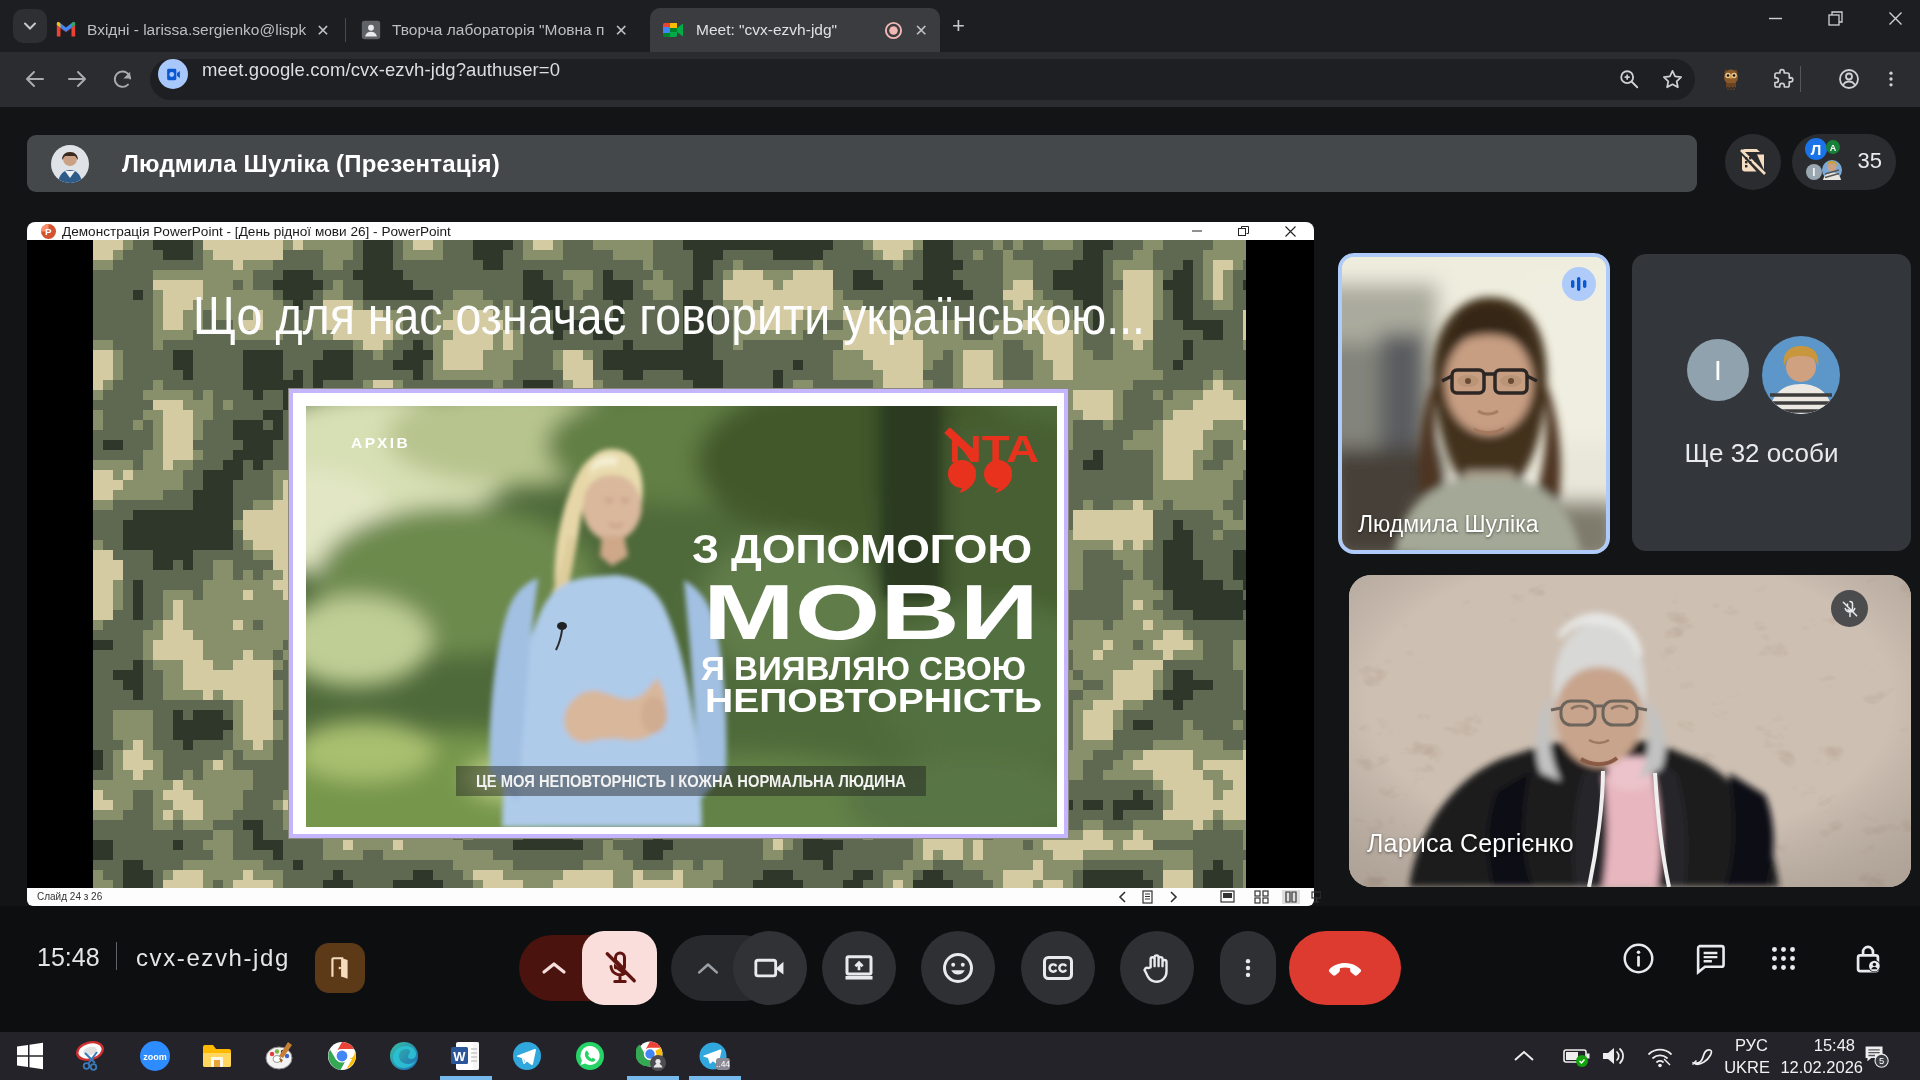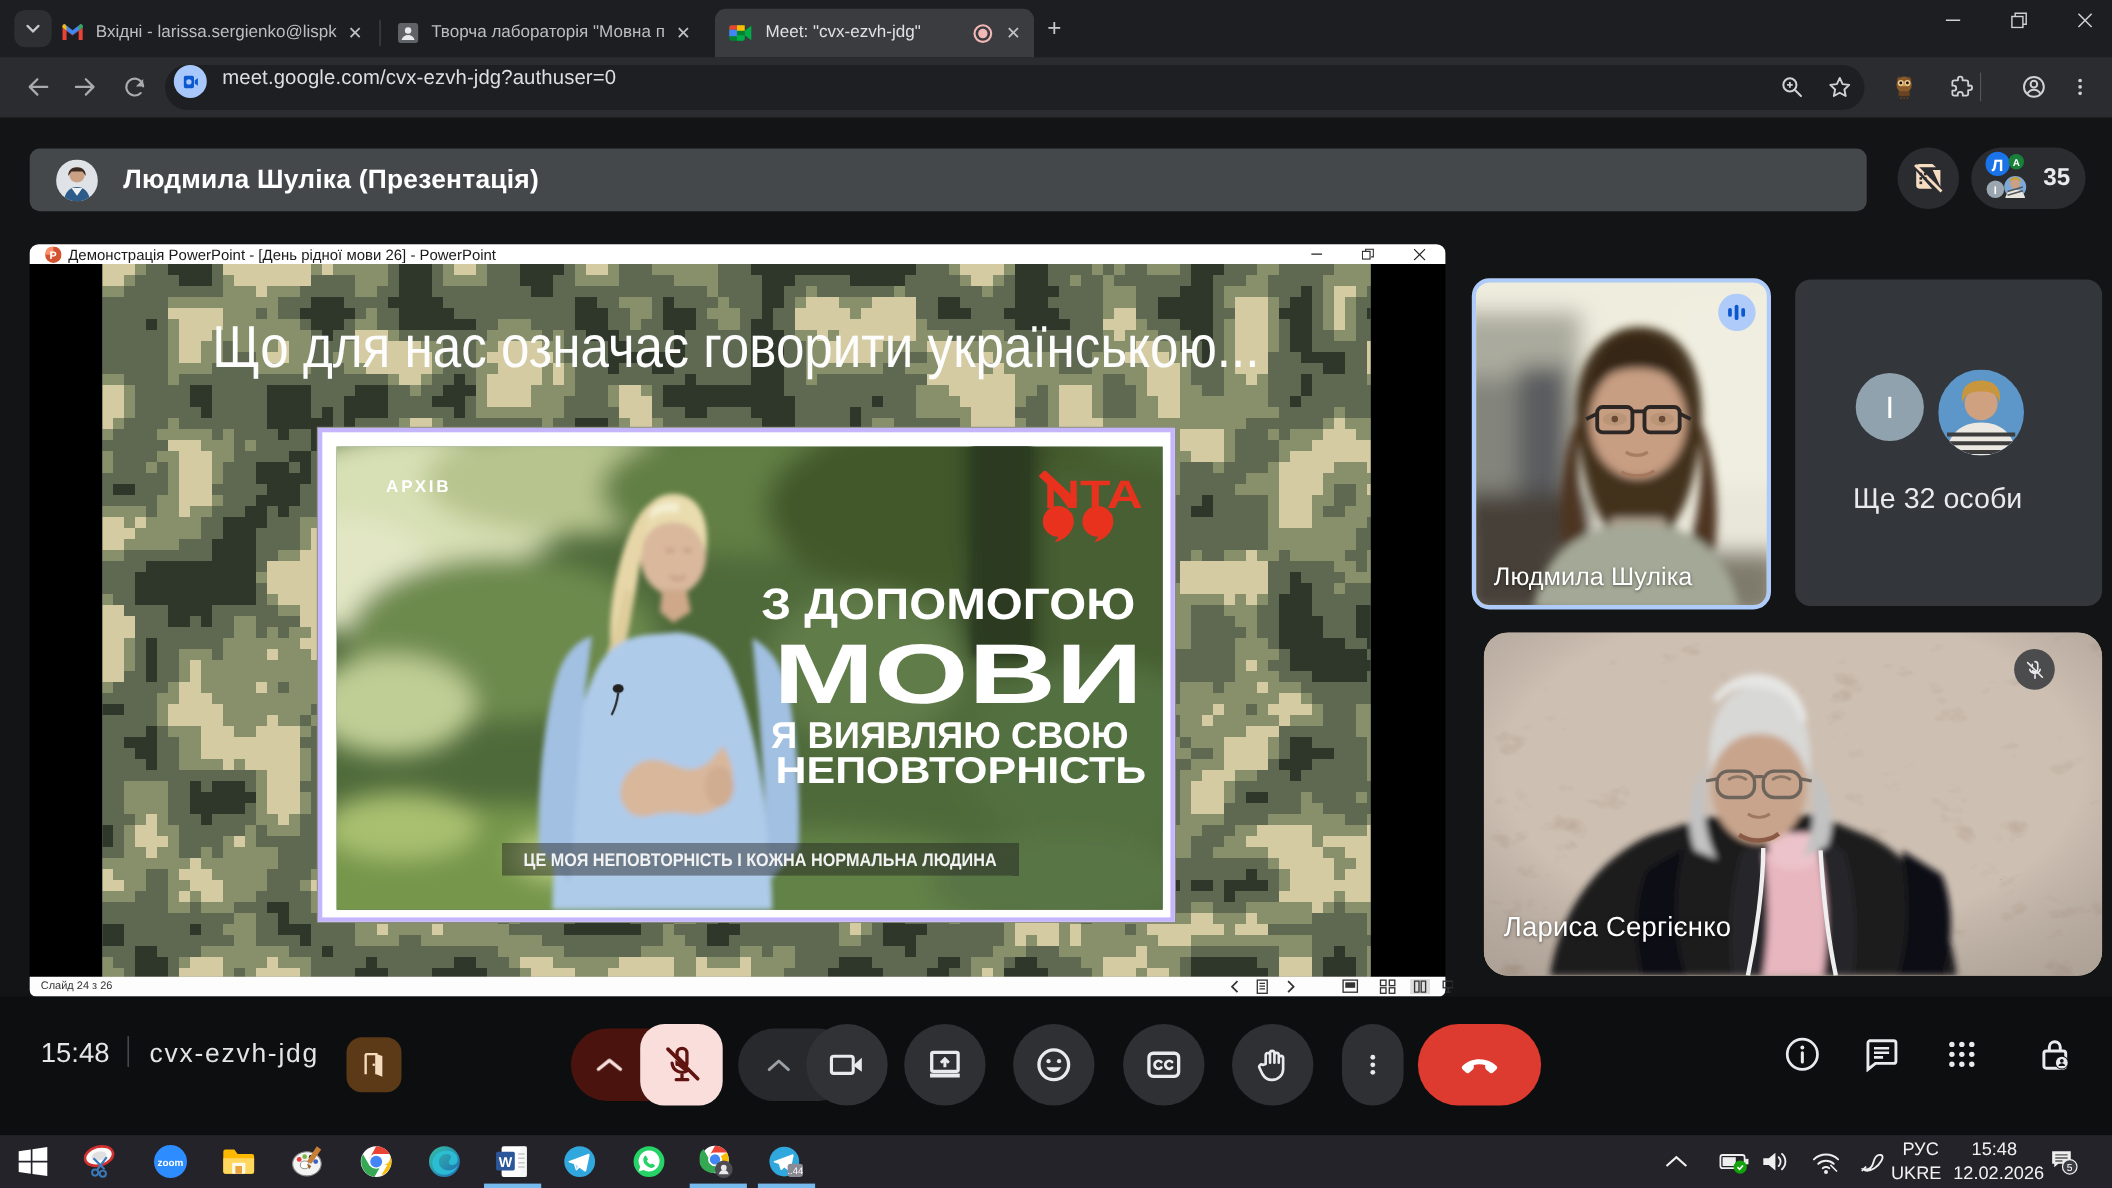--- a/index.html
+++ b/index.html
@@ -15,24 +15,24 @@
 #newtab{position:absolute;left:952px;top:16px;color:#c7c8cc;font-size:22px;line-height:20px}
 .wbtn{position:absolute;top:0;width:46px;height:36px;color:#cfd1d5;display:flex;align-items:center;justify-content:center;font-size:15px}
 
 .navic{position:absolute;top:60px;width:38px;height:38px;color:#a9abb0;display:flex;align-items:center;justify-content:center}
 #omnibox{position:absolute;left:150px;top:59px;width:1545px;height:41px;border-radius:21px;background:#1e1f23;display:flex;}
 #siteic{width:30px;height:30px;border-radius:50%;background:#a8c7fa;margin-left:8px;display:flex;align-items:center;justify-content:center}
 #url{color:#dcdee2;font-size:18.5px;margin-left:14px;letter-spacing:.1px}
 
 #page{position:absolute;left:0;top:107px;width:1920px;height:925px;background:#131416}
 #topbar{position:absolute;left:27px;top:28px;width:1670px;height:57px;border-radius:9px;background:#45484b;display:flex;align-items:center}
-#topbar .nm{color:#fff;font-size:24px;font-weight:bold;letter-spacing:.2px;margin-left:23px}
+#topbar .nm{color:#fff;font-size:24px;font-weight:bold;letter-spacing:.2px;margin-left:33px}
 #presoff{position:absolute;left:1725px;top:27px;width:56px;height:56px;border-radius:50%;background:#2a2c2f;display:flex;align-items:center;justify-content:center}
 #ppl{position:absolute;left:1792px;top:27px;width:104px;height:56px;border-radius:28px;background:#2a2c2f;color:#e8eaed}
-#ppl .n35{position:absolute;right:14px;top:14px;font-size:22px;font-weight:bold}
+#ppl .n35{position:absolute;right:14px;top:14px;font-size:22px;font-weight:normal}
 
 #ppt{position:absolute;left:27px;top:115px;width:1287px;height:684px;background:#000;border-radius:8px 8px 6px 6px}
 #ptitle{position:absolute;left:0;top:0;width:1287px;height:18px;background:#fff;border-radius:8px 8px 0 0;display:flex;align-items:center}
 #ptitle .t{font-size:13.6px;color:#1a1a1a;margin-left:6px}
 #pstatus{position:absolute;left:0;top:666px;width:1287px;height:18px;background:#fdfdfd;border-radius:0 0 6px 6px;color:#333;font-size:10px}
 #slide{position:absolute;left:66px;top:18px;width:1153px;height:648px;overflow:hidden;background:#5f6951}
 
 #vframe{position:absolute;left:196px;top:149px;width:779px;height:449px;background:#fff;border:4px solid #c4b5fd;box-shadow:0 0 0 1px #8a8a80}
 #vid{position:absolute;left:13px;top:13px;width:751px;height:421px;overflow:hidden;background:#4f6e3e}
 
@@ -43,21 +43,21 @@
 
 #ctrl{position:absolute;left:0;top:799px;width:1920px;height:126px;background:#0d0e10}
 .cbtn{position:absolute;top:25px;width:74px;height:74px;border-radius:50%;background:#2e3033;display:flex;align-items:center;justify-content:center}
 #tclock{position:absolute;left:37px;top:37px;color:#e4e5e7;font-size:25px}
 #tcode{position:absolute;left:136px;top:38px;color:#e4e5e7;font-size:24px;letter-spacing:1.6px}
 #csep{position:absolute;left:116px;top:36px;width:1px;height:28px;background:#5f6368}
 
 #taskbar{position:absolute;left:0;top:1032px;width:1920px;height:48px;background:#25232a}
 .tkic{position:absolute;top:1040px;width:32px;height:32px}
 .uline{position:absolute;top:1076px;height:4px;background:#76b9ed}
-.trytxt{position:absolute;color:#f2f2f2;font-size:16.5px;text-align:center}
+.trytxt{position:absolute;color:#f2f2f2;font-size:16.5px;text-align:right}
 </style></head>
 <body>
 <div id="stage">
   
   <div id="tabstrip"></div>
   <div id="toolbar"></div>
   <div id="tabsearch">
       <svg width="14" height="14" viewBox="0 0 14 14">
         <path d="M2 4.5l5 5 5-5" stroke="#c7c8cc" stroke-width="2" fill="none" stroke-linecap="round"></path>
       </svg>

